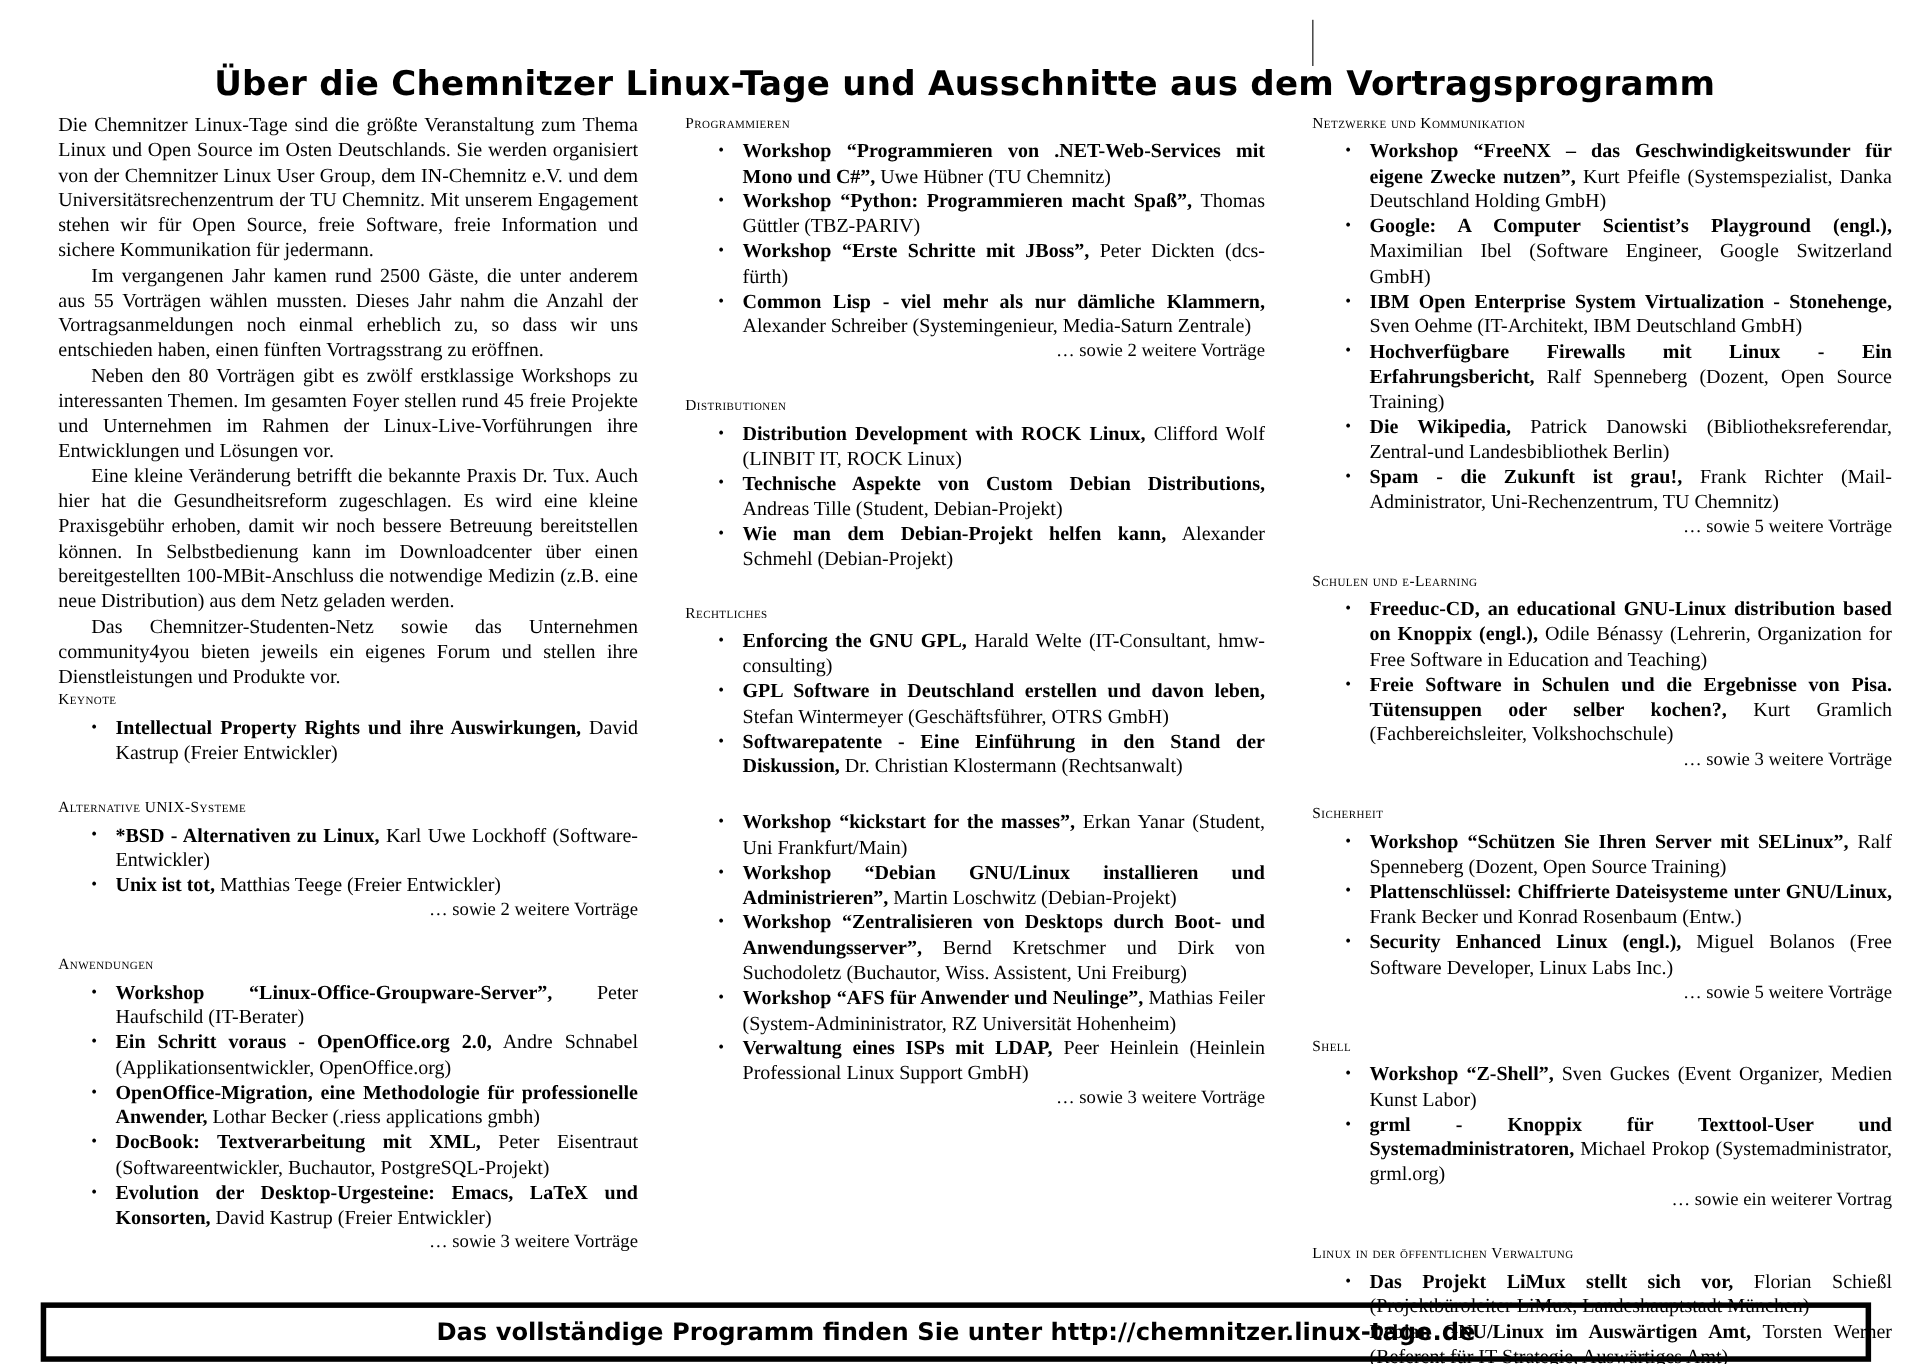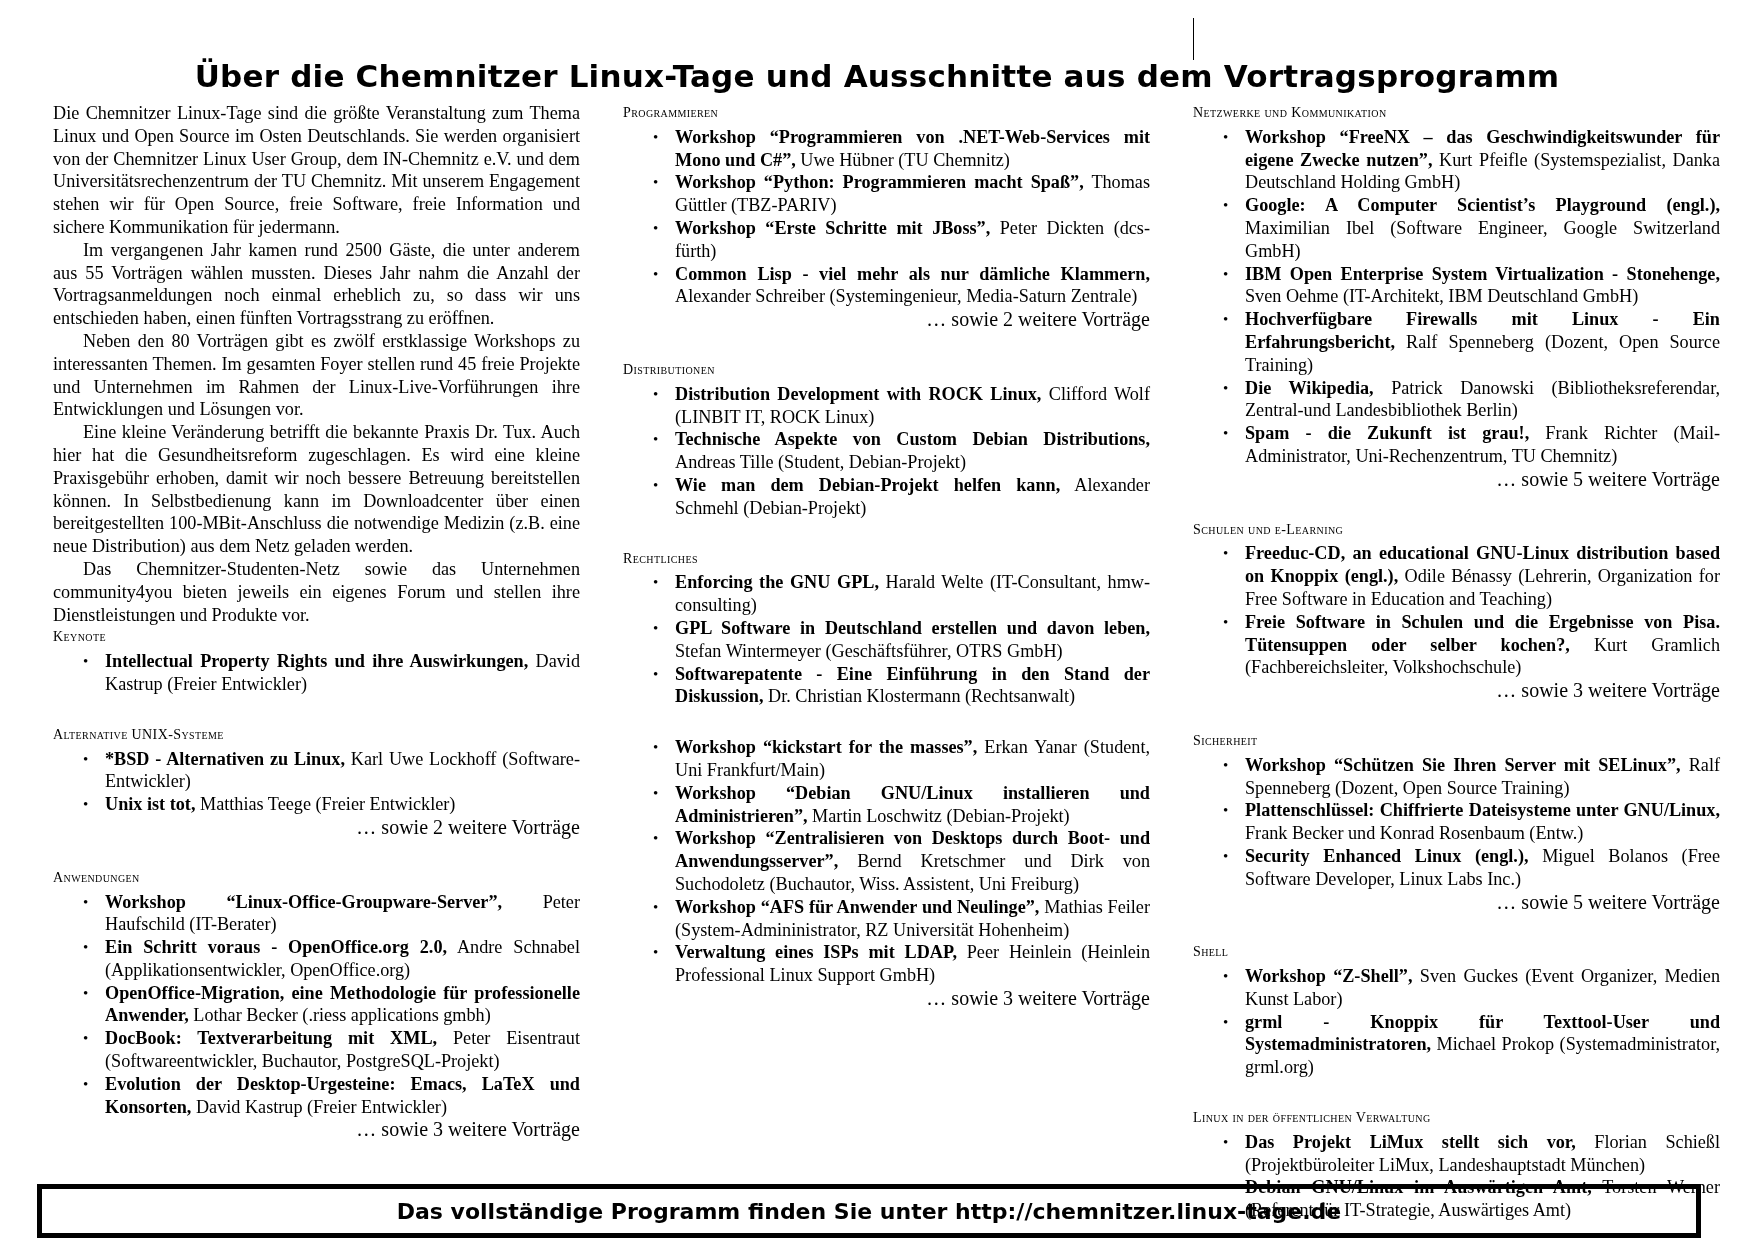--- a/index.html
+++ b/index.html
@@ -19,21 +19,21 @@
   .col3 { left: 1193px; width: 527px; }
   p.body { margin: 0; text-align: justify; hyphens: auto; }
   p.body.indent { text-indent: 30px; }
   .section { margin-top: 28px; }
   .section:first-child { margin-top: 0; }
   .sec-head { font-variant: small-caps; font-size: 14px; letter-spacing: 0.4px; margin: 0 0 1px 0; }
   ul.talks { list-style: none; margin: 0; padding: 0 0 0 52px; }
   ul.talks li { position: relative; text-align: justify; }
   ul.talks li .bullet { position: absolute; left: -22px; top: 0; font-size: 15px; }
   ul.talks li .ttl { font-weight: bold; }
-  .more { text-align: right; font-size: 20px; }
+  .more { text-align: right; font-size: 17px; }
   .banner {
     position: absolute; left: 37px; top: 1166px; width: 1654px; height: 44px;
     border: 5px solid #000; display: flex; align-items: center; justify-content: center;
     font-family: "DejaVu Sans", sans-serif; font-weight: bold; font-size: 22px;
   }
 </style>
 </head>
 <body>
 
 <div class="page">
@@ -146,20 +146,21 @@
             <li><span class="bullet">•</span><span class="ttl">Security Enhanced Linux (engl.),</span> <span>Miguel Bolanos (Free Software Developer, Linux Labs Inc.)</span></li>
           </ul>
           <div class="more">… sowie 5 weitere Vorträge</div>
         </div>
         <div class="section">
           <div class="sec-head">Shell</div>
           <ul class="talks">
             <li><span class="bullet">•</span><span class="ttl">Workshop “Z-Shell”,</span> <span>Sven Guckes (Event Organizer, Medien Kunst Labor)</span></li>
             <li><span class="bullet">•</span><span class="ttl">grml - Knoppix für Texttool-User und Systemadministratoren,</span> <span>Michael Prokop (Systemadministrator, grml.org)</span></li>
           </ul>
+          <div class="more">… sowie ein weiterer Vortrag</div>
         </div>
         <div class="section">
           <div class="sec-head">Linux in der öffentlichen Verwaltung</div>
           <ul class="talks">
             <li><span class="bullet">•</span><span class="ttl">Das Projekt LiMux stellt sich vor,</span> <span>Florian Schießl (Projektbüroleiter LiMux, Landeshauptstadt München)</span></li>
             <li><span class="bullet">•</span><span class="ttl">Debian GNU/Linux im Auswärtigen Amt,</span> <span>Torsten Werner (Referent für IT-Strategie, Auswärtiges Amt)</span></li>
           </ul>
         </div>
         <div class="section">
           <div class="sec-head">Grafische Oberflächen</div>

